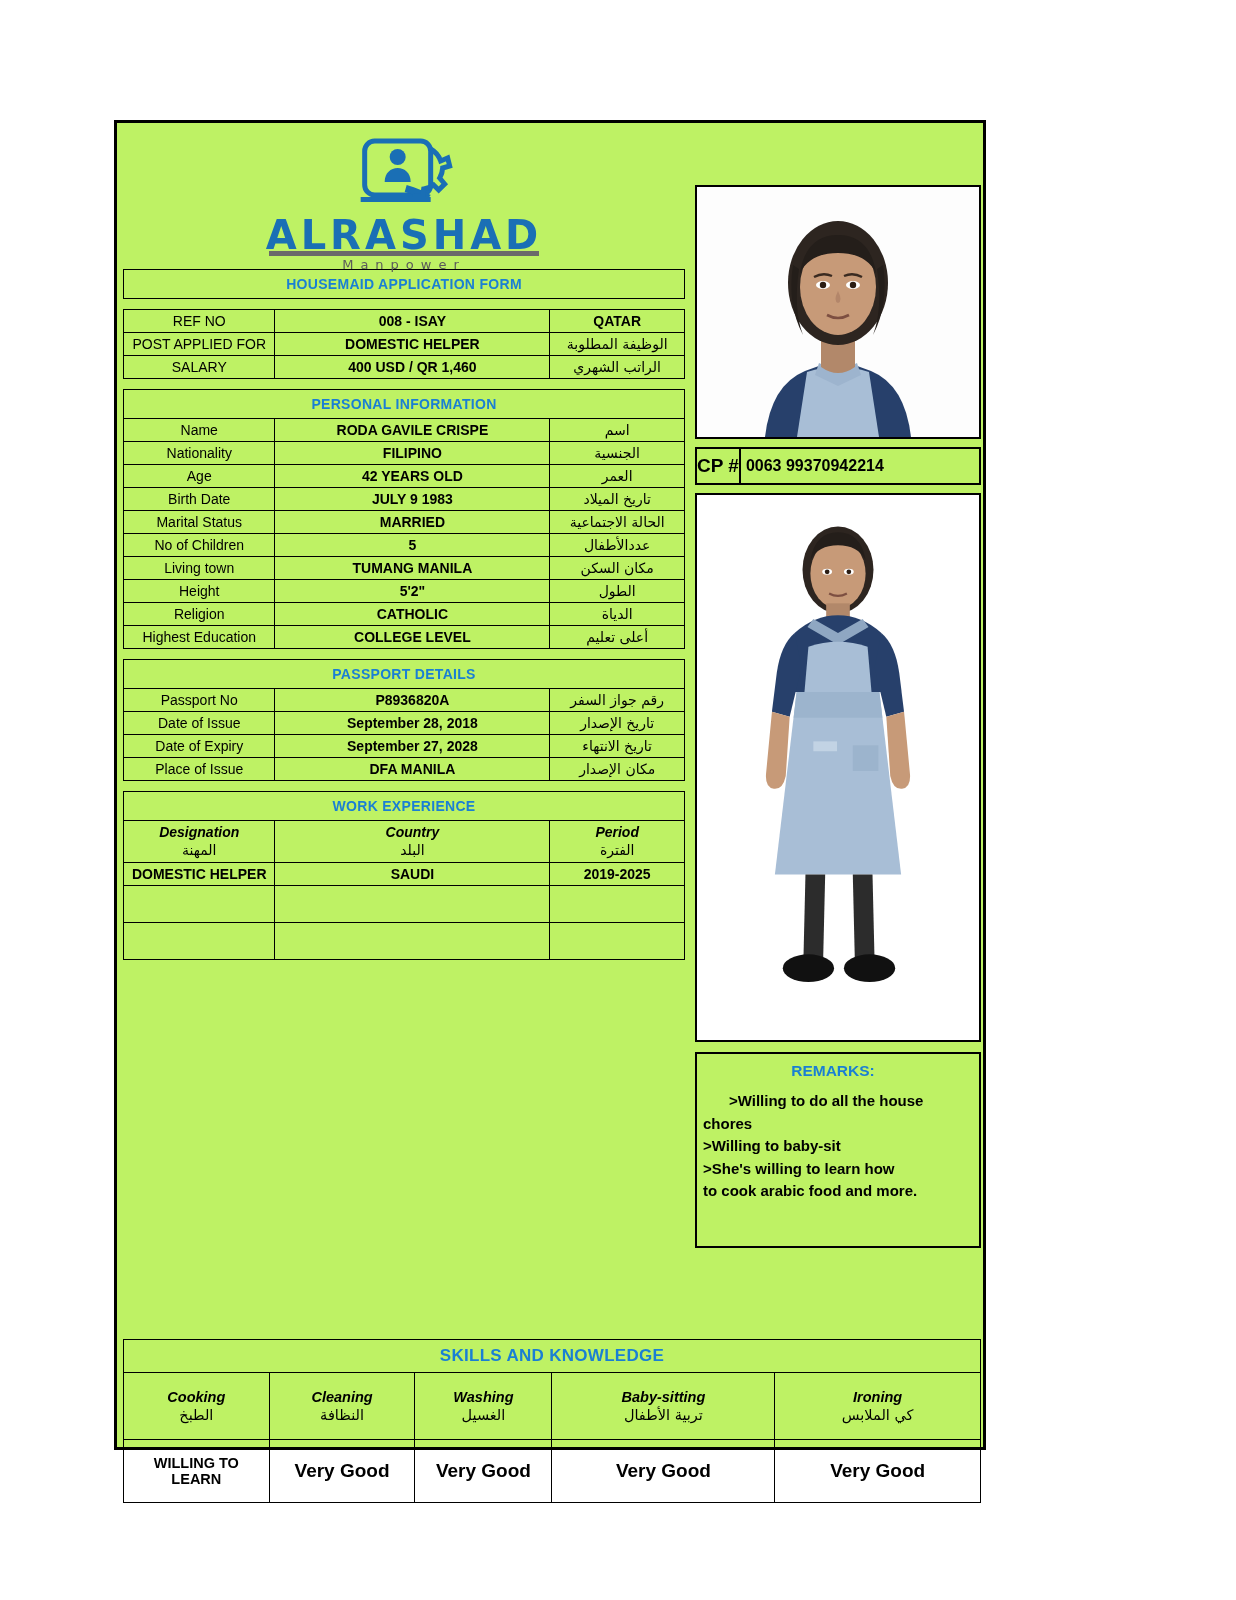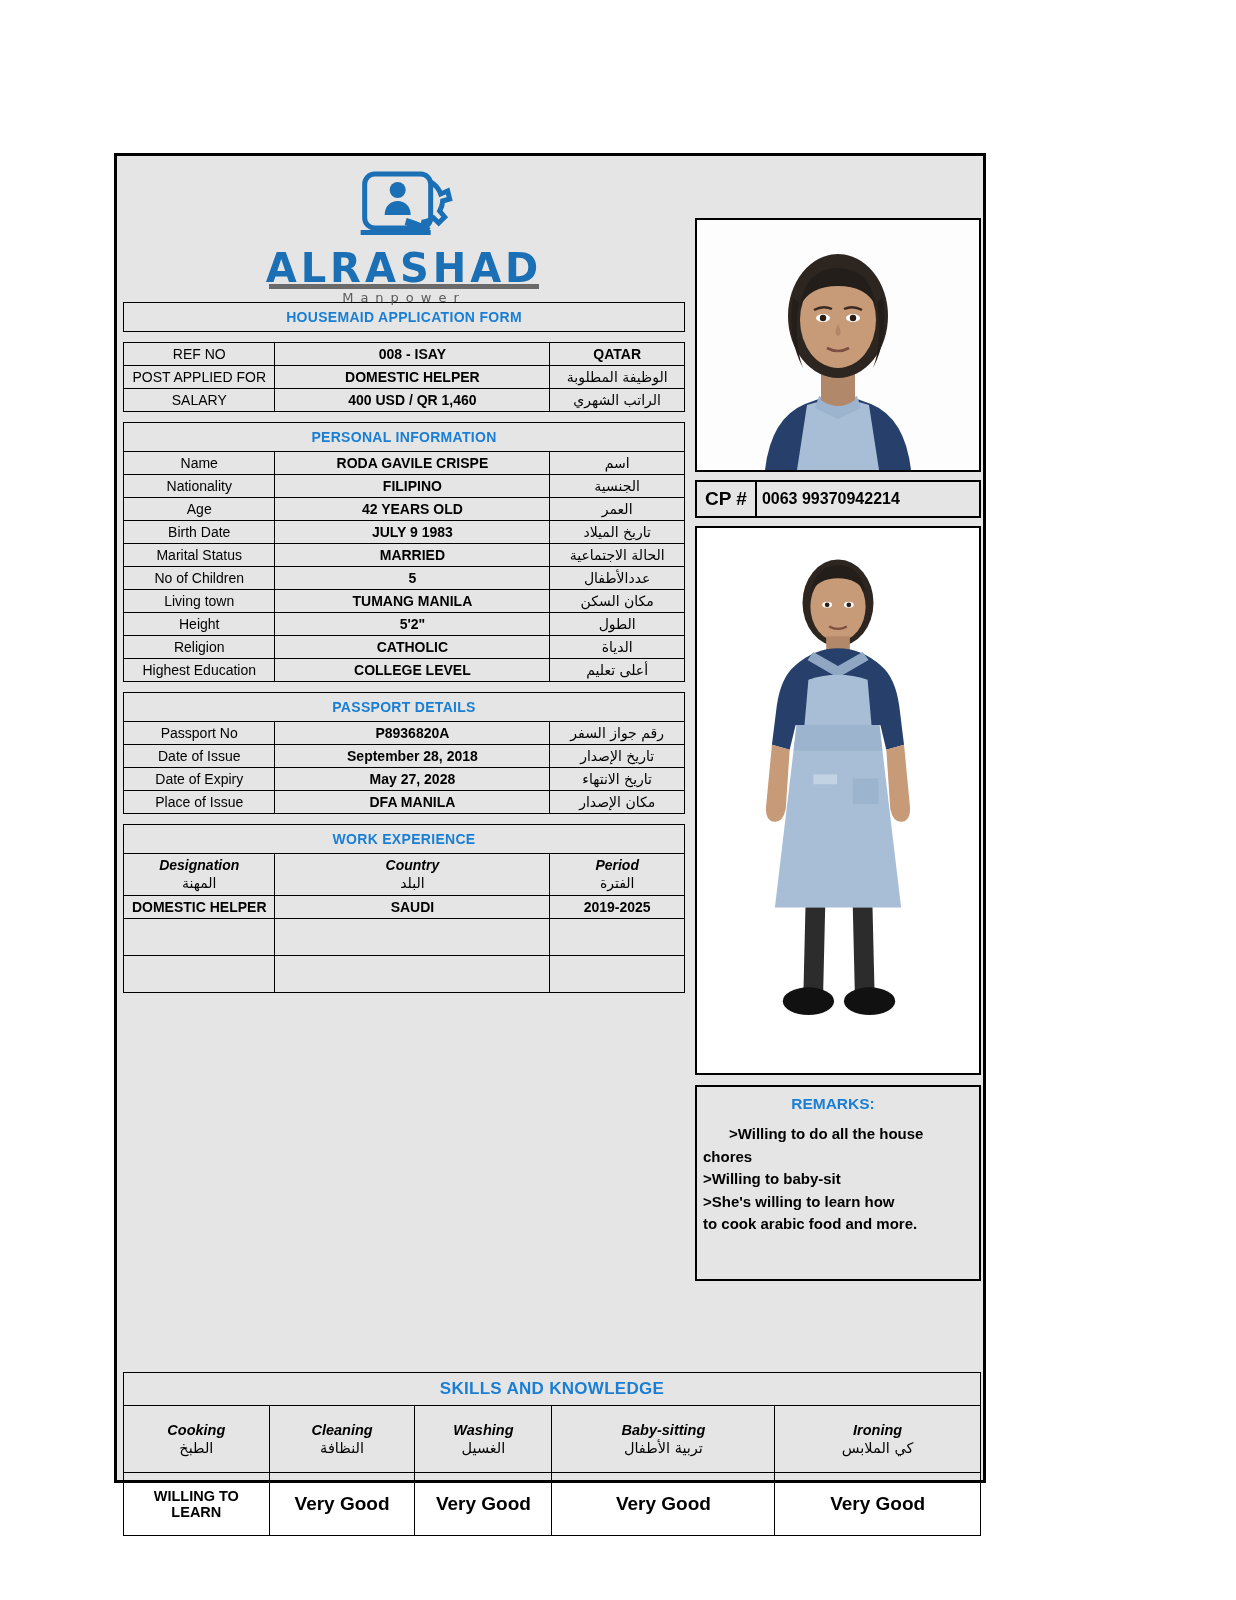--- a/index.html
+++ b/index.html
@@ -15,22 +15,21 @@
     position: relative;
   }
   .page {
     position: absolute;
     left: 114px;
     top: 120px;
     width: 872px;
     height: 1330px;
     border: 3px solid #000;
     box-sizing: border-box;
-    background: #e5e5e5;
-    margin-top: 33px;
+    background: #bef264;
   }
   
   .left-col {
     position: absolute;
     left: 6px;
     top: 6px;
     width: 562px;
   }
   .right-col {
     position: absolute;
@@ -164,21 +163,21 @@
   .cp-row {
     margin-top: 8px;
     border: 2.5px solid #000;
     display: flex;
     align-items: stretch;
     height: 34px;
   }
   .cp-label {
     font-weight: bold;
     font-size: 19px;
-    padding: 0 8px;
+    padding: 0 0;
     display: flex;
     align-items: center;
     border-right: 2.5px solid #000;
   }
   .cp-value {
     font-weight: bold;
     font-size: 16px;
     padding: 0 5px;
     display: flex;
     align-items: center;
@@ -377,21 +376,21 @@
         <td class="val">P8936820A</td>
         <td class="ar">رقم جواز السفر</td>
       </tr>
       <tr>
         <td class="lbl">Date of Issue</td>
         <td class="val">September 28, 2018</td>
         <td class="ar">تاريخ الإصدار</td>
       </tr>
       <tr>
         <td class="lbl">Date of Expiry</td>
-        <td class="val">May 27, 2028</td>
+        <td class="val">September 27, 2028</td>
         <td class="ar">تاريخ الانتهاء</td>
       </tr>
       <tr>
         <td class="lbl">Place of Issue</td>
         <td class="val">DFA MANILA</td>
         <td class="ar">مكان الإصدار</td>
       </tr>
     </tbody>
       </table>
 

